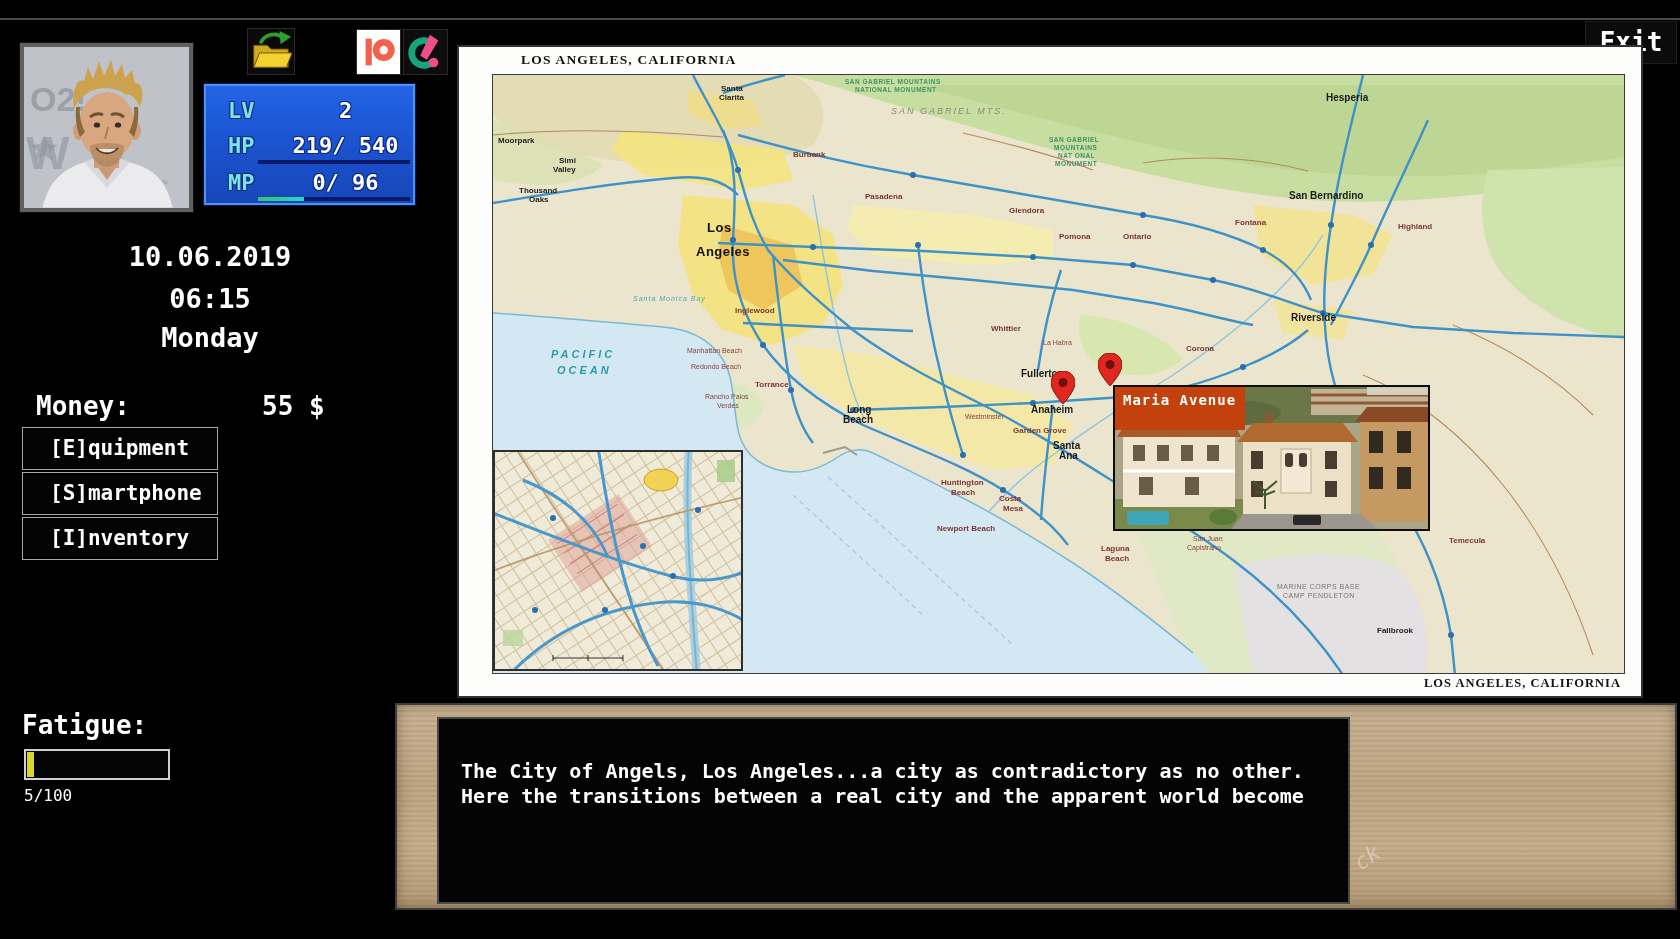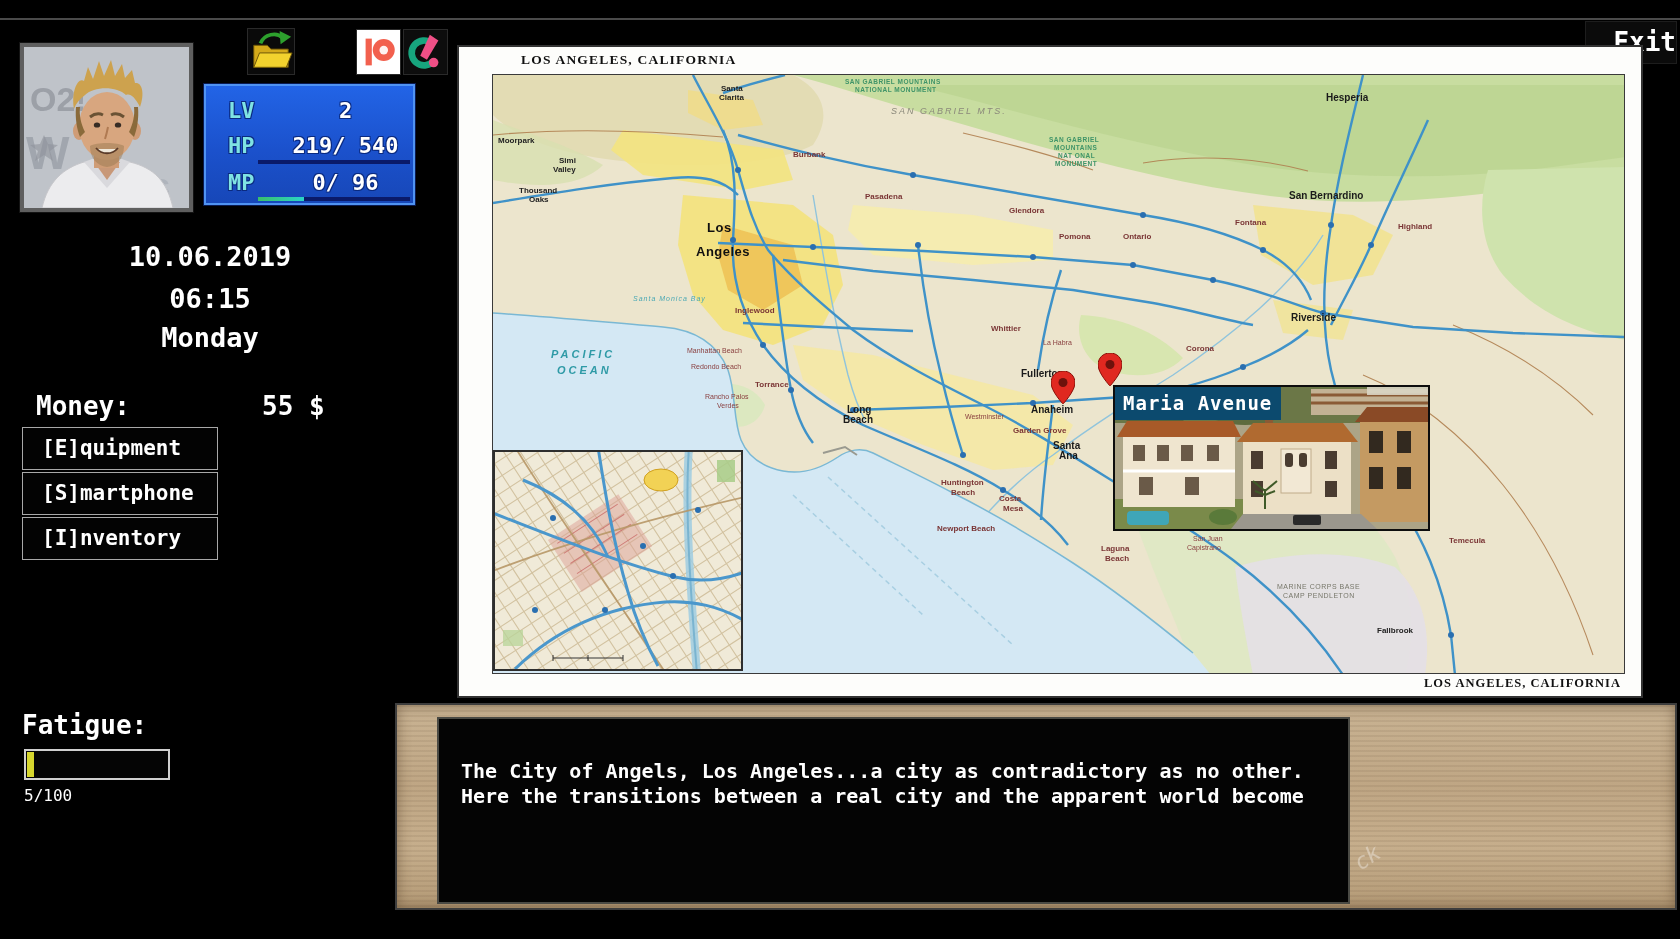--- a/index.html
+++ b/index.html
@@ -5,21 +5,21 @@
   * { margin:0; padding:0; box-sizing:border-box; }
   html,body { background:#000; }
   body { width:1680px; height:939px; position:relative; overflow:hidden;
          font-family:"DejaVu Sans Mono", monospace; }
   .abs { position:absolute; }
 
   
   #top-line { top:18px; left:0; width:1680px; height:2px; background:#4a4a4a; }
   #exit-btn { left:1585px; top:21px; width:92px; height:43px; background:#0b0b0b;
               border:1px solid #1d1d1d; color:#fff; font-size:26px; font-weight:700;
-              text-align:right; line-height:41px; cursor:pointer; }
+              text-align:center; line-height:41px; cursor:pointer; }
 
   
   #portrait { left:20px; top:43px; width:173px; height:169px; border:4px solid #5f5f5f;
               outline:1px solid #141414; background:#bfc3c9; }
   .icon-tile { top:28px; width:48px; height:47px; border:1px solid #2a2a2a; background:#0a0a0a; cursor:pointer; }
   #folder-tile  { left:247px; }
   #patreon-tile { left:356px; top:29px; width:45px; height:46px; background:#fff; }
   #boosty-tile  { left:403px; top:29px; width:45px; height:46px; background:#0d0d0d; }
 
   #stats-box { left:204px; top:84px; width:211px; height:121px;
@@ -38,21 +38,21 @@
   .side-text { color:#fff; font-weight:700; }
   #date-line    { left:0; top:241px; width:420px; text-align:center; font-size:27px; }
   #time-line    { left:0; top:283px; width:420px; text-align:center; font-size:27px; }
   #weekday-line { left:0; top:322px; width:420px; text-align:center; font-size:27px; }
   #money-label  { left:36px;  top:391px; font-size:26px; }
   #money-value  { left:262px; top:391px; font-size:26px; }
 
   #menu { left:22px; top:427px; width:198px; }
   .menu-btn { width:196px; height:43px; border:1px solid #a8a8a8; margin-bottom:2px;
               background:#030303; color:#fff; font-size:21px; font-weight:700;
-              line-height:41px; padding-left:19px; cursor:pointer; }
+              line-height:41px; padding-left:27px; cursor:pointer; }
 
   #fatigue-label { left:22px; top:710px; font-size:26px; }
   #fatigue-bar { left:24px; top:749px; width:146px; height:31px; border:2px solid #d0d0d0; background:#050505; }
   #fatigue-fill { position:absolute; left:1px; top:1px; height:25px; background:#d6d62e; }
   #fatigue-value { left:24px; top:786px; width:146px; text-align:left; font-size:16px; font-weight:400; color:#fff; }
 
   
   #map-page { left:457px; top:45px; width:1186px; height:653px; background:#fdfdfb;
               border:2px solid #333; }
   #map-title  { left:62px; top:5px; font-family:"Liberation Serif",serif; font-weight:700;
@@ -72,22 +72,22 @@
   .ocean   { font-size:11px; font-weight:700; font-style:italic; color:#2e9aa6; letter-spacing:3px; }
   .ocean-sm{ font-size:7px; font-style:italic; color:#4aa8b4; letter-spacing:1px; }
   .mts     { font-size:9px; font-style:italic; color:#8a887a; letter-spacing:2px; }
   .park    { font-size:6.5px; font-weight:700; color:#3f9468; letter-spacing:.5px; }
 
   #inset-map { left:0px; top:375px; width:250px; height:221px; border:2px solid #2e2e2e; background:#f0ead8; }
 
   .map-pin { position:absolute; width:24px; height:33px; z-index:5; cursor:pointer; }
   #tooltip { left:620px; top:310px; width:317px; height:146px; border:2px solid #0d0d0d;
              background:#888; z-index:6; cursor:pointer; }
-  #tooltip-label { position:absolute; left:0; top:0; background:#0c4a6e; color:#fff;
-                   font-size:19px; font-weight:700; letter-spacing:1px; padding:5px 9px 6px 8px; z-index:2; }
+  #tooltip-label { position:absolute; left:0; top:0; background:#c2410c; color:#fff;
+                   font-size:14px; font-weight:700; letter-spacing:1px; padding:5px 9px 22px 8px; z-index:2; }
 
   
   #dialog { left:395px; top:703px; width:1282px; height:207px;
             background:
               repeating-linear-gradient(180deg, rgba(92,70,48,.10) 0 2px, rgba(0,0,0,0) 2px 5px),
               linear-gradient(180deg,#c9b393 0%,#bfa684 40%,#c6ae8c 70%,#b49a76 100%);
             border:2px solid #3d3d3d; box-shadow:inset 0 0 14px rgba(60,40,20,.45); }
   #dialog-inner { position:absolute; left:40px; top:12px; width:913px; height:187px;
                   background:#040404; border:2px solid #4a4a44; }
   #dialog-text { position:absolute; left:22px; top:40px; color:#fff; font-size:20px;

